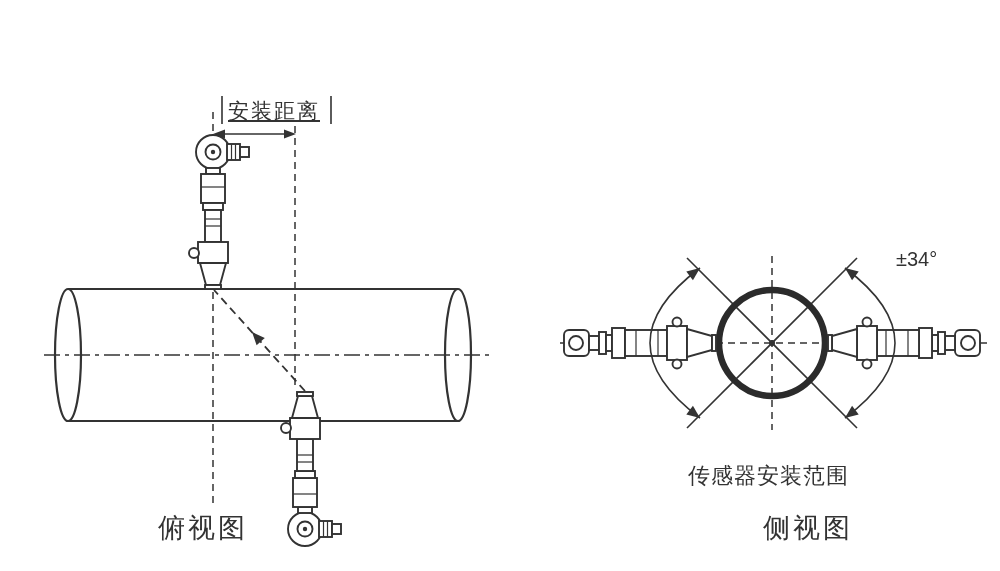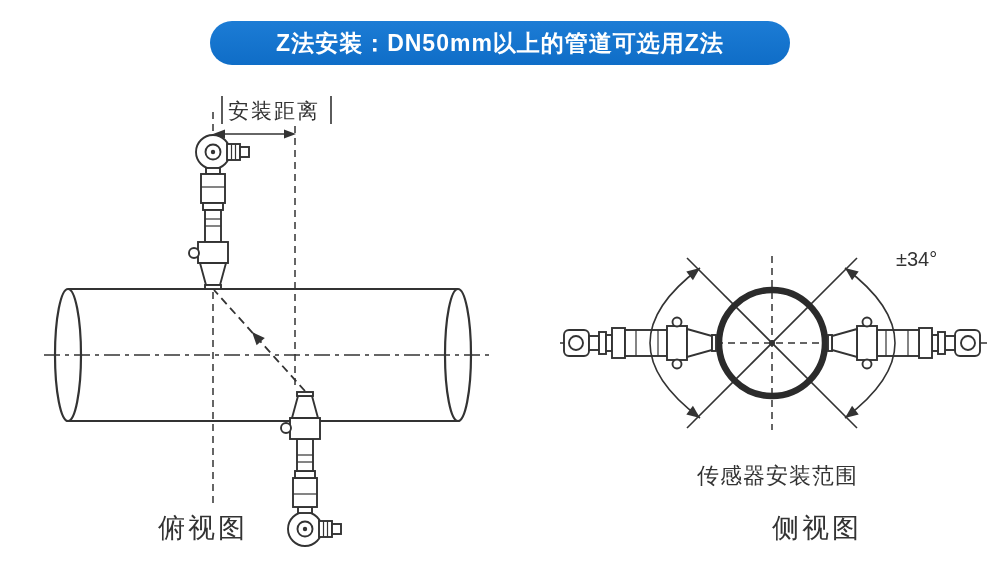--- a/index.html
+++ b/index.html
@@ -7,45 +7,42 @@
   .stage{position:relative;width:1000px;height:571px;background:var(--page-bg,#ffffff);overflow:hidden;}
 
   .banner{position:absolute;left:210px;top:21px;width:580px;height:44px;border-radius:22px;
     background:linear-gradient(180deg,var(--banner-bg,#1c7cd5) 0%,var(--banner-bg-dark,#0f6dc7) 100%);
     color:var(--banner-text,#ffffff);display:flex;align-items:center;justify-content:center;
     font-size:23px;font-weight:bold;letter-spacing:1px;}
 
   .canvas{position:absolute;left:0;top:0;}
 
   .label{position:absolute;color:var(--line,#333333);}
-  .dim-label{left:228px;top:97px;font-size:21px;letter-spacing:2px;}
+  .dim-label{left:228px;top:97px;font-size:21px;letter-spacing:2px;text-decoration:underline;}
   .angle-label{left:896px;top:248px;font-size:20px;}
-  .range-label{left:688px;top:461px;width:170px;text-align:right;font-size:22px;letter-spacing:1px;}
+  .range-label{left:688px;top:461px;width:170px;text-align:left;font-size:22px;letter-spacing:1px;}
   .caption{font-size:27px;letter-spacing:3px;}
   .top-caption{left:158px;top:510px;width:108px;text-align:left;}
-  .side-caption{left:763px;top:510px;width:108px;text-align:center;}
+  .side-caption{left:763px;top:510px;width:108px;text-align:left;}
 
   .ln{stroke:var(--line,#333);stroke-width:1.6;fill:none;}
   .ln2{stroke:var(--line,#333);stroke-width:2.2;fill:none;}
   .lf{stroke:var(--line,#333);stroke-width:1.9;fill:#ffffff;}
   .thin{stroke:var(--line,#333);stroke-width:1.2;fill:none;}
   .fc{fill:var(--line,#333);stroke:none;}
   .dash{stroke:var(--line,#333);stroke-width:1.5;fill:none;stroke-dasharray:7 5;}
   .dashdot{stroke:var(--line,#333);stroke-width:1.5;fill:none;stroke-dasharray:16 5 4 5;}
   .beam{stroke:var(--line,#333);stroke-width:1.8;fill:none;stroke-dasharray:8 5;}
   .ring{stroke:var(--pipe-ring,#2b2b2b);stroke-width:6.5;fill:none;}
 </style>
 </head>
 <body>
 
 <div class="stage">
 
-  <div class="banner">
-    <span>Z法安装：DN50mm以上的管道可选用Z法</span>
-  </div>
 
   <svg class="canvas" width="1000" height="571" viewBox="0 0 1000 571" xmlns="http://www.w3.org/2000/svg">
     <defs>
       <g id="sensor-v">
         <circle class="lf" cx="0" cy="-137" r="17"></circle>
         <circle class="lf" cx="0" cy="-137" r="7.5"></circle>
         <circle class="fc" cx="0" cy="-137" r="2.2"></circle>
         <rect class="lf" x="14" y="-145" width="13" height="16"></rect>
         <line class="thin" x1="18.5" y1="-145" x2="18.5" y2="-129"></line>
         <line class="thin" x1="22.5" y1="-145" x2="22.5" y2="-129"></line>

